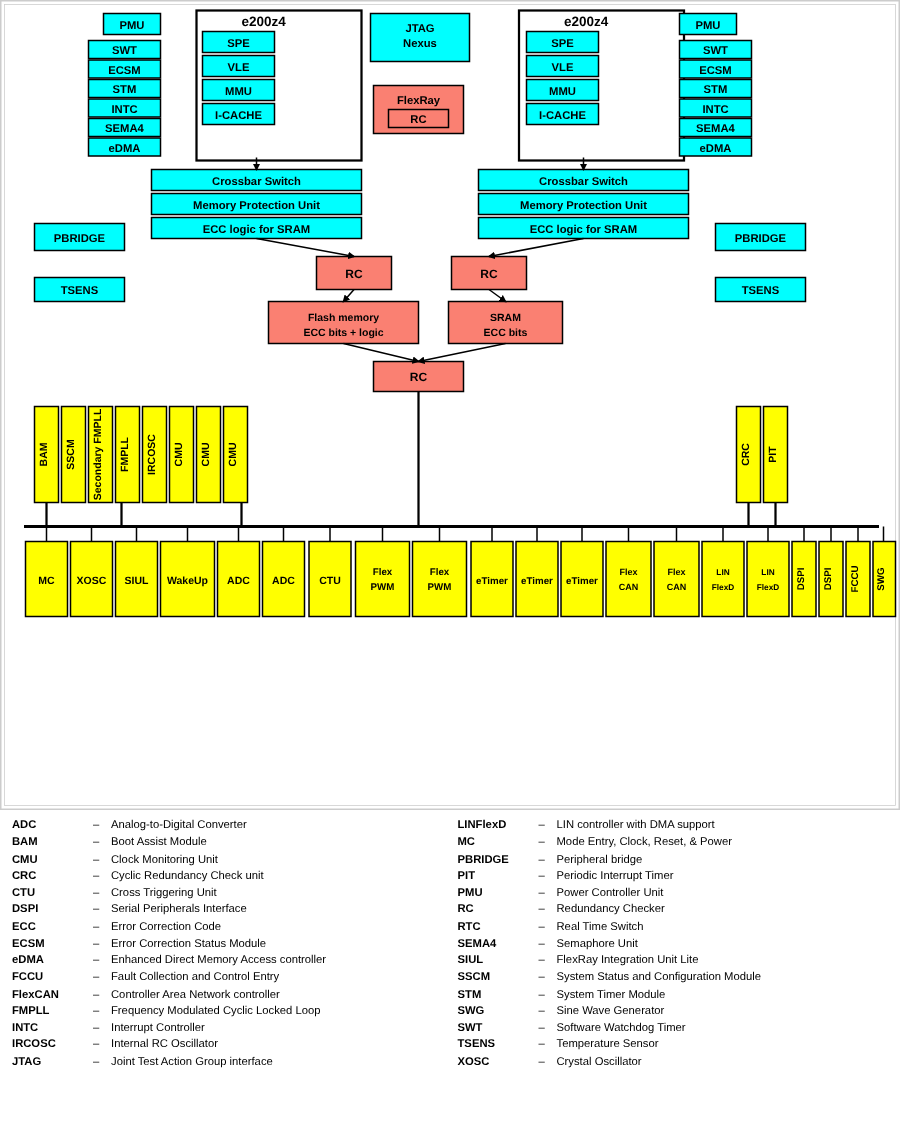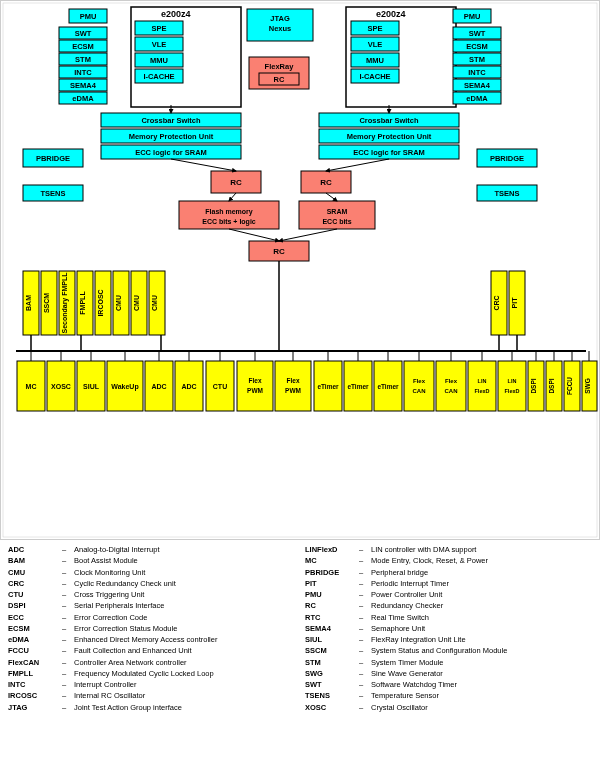--- a/index.html
+++ b/index.html
@@ -342,21 +342,21 @@
 
   </svg>
 </div>
 
 <div class="legend">
   <div class="legend-grid">
     <div>
       <div class="legend-row">
         <span class="legend-key">ADC</span>
         <span class="legend-dash">–</span>
-        <span>Analog-to-Digital Interrupt</span>
+        <span>Analog-to-Digital Converter</span>
       </div>
       <div class="legend-row">
         <span class="legend-key">BAM</span>
         <span class="legend-dash">–</span>
         <span>Boot Assist Module</span>
       </div>
       <div class="legend-row">
         <span class="legend-key">CMU</span>
         <span class="legend-dash">–</span>
         <span>Clock Monitoring Unit</span>
@@ -387,21 +387,21 @@
         <span>Error Correction Status Module</span>
       </div>
       <div class="legend-row">
         <span class="legend-key">eDMA</span>
         <span class="legend-dash">–</span>
         <span>Enhanced Direct Memory Access controller</span>
       </div>
       <div class="legend-row">
         <span class="legend-key">FCCU</span>
         <span class="legend-dash">–</span>
-        <span>Fault Collection and Enhanced Unit</span>
+        <span>Fault Collection and Control Entry</span>
       </div>
       <div class="legend-row">
         <span class="legend-key">FlexCAN</span>
         <span class="legend-dash">–</span>
         <span>Controller Area Network controller</span>
       </div>
       <div class="legend-row">
         <span class="legend-key">FMPLL</span>
         <span class="legend-dash">–</span>
         <span>Frequency Modulated Cyclic Locked Loop</span>

